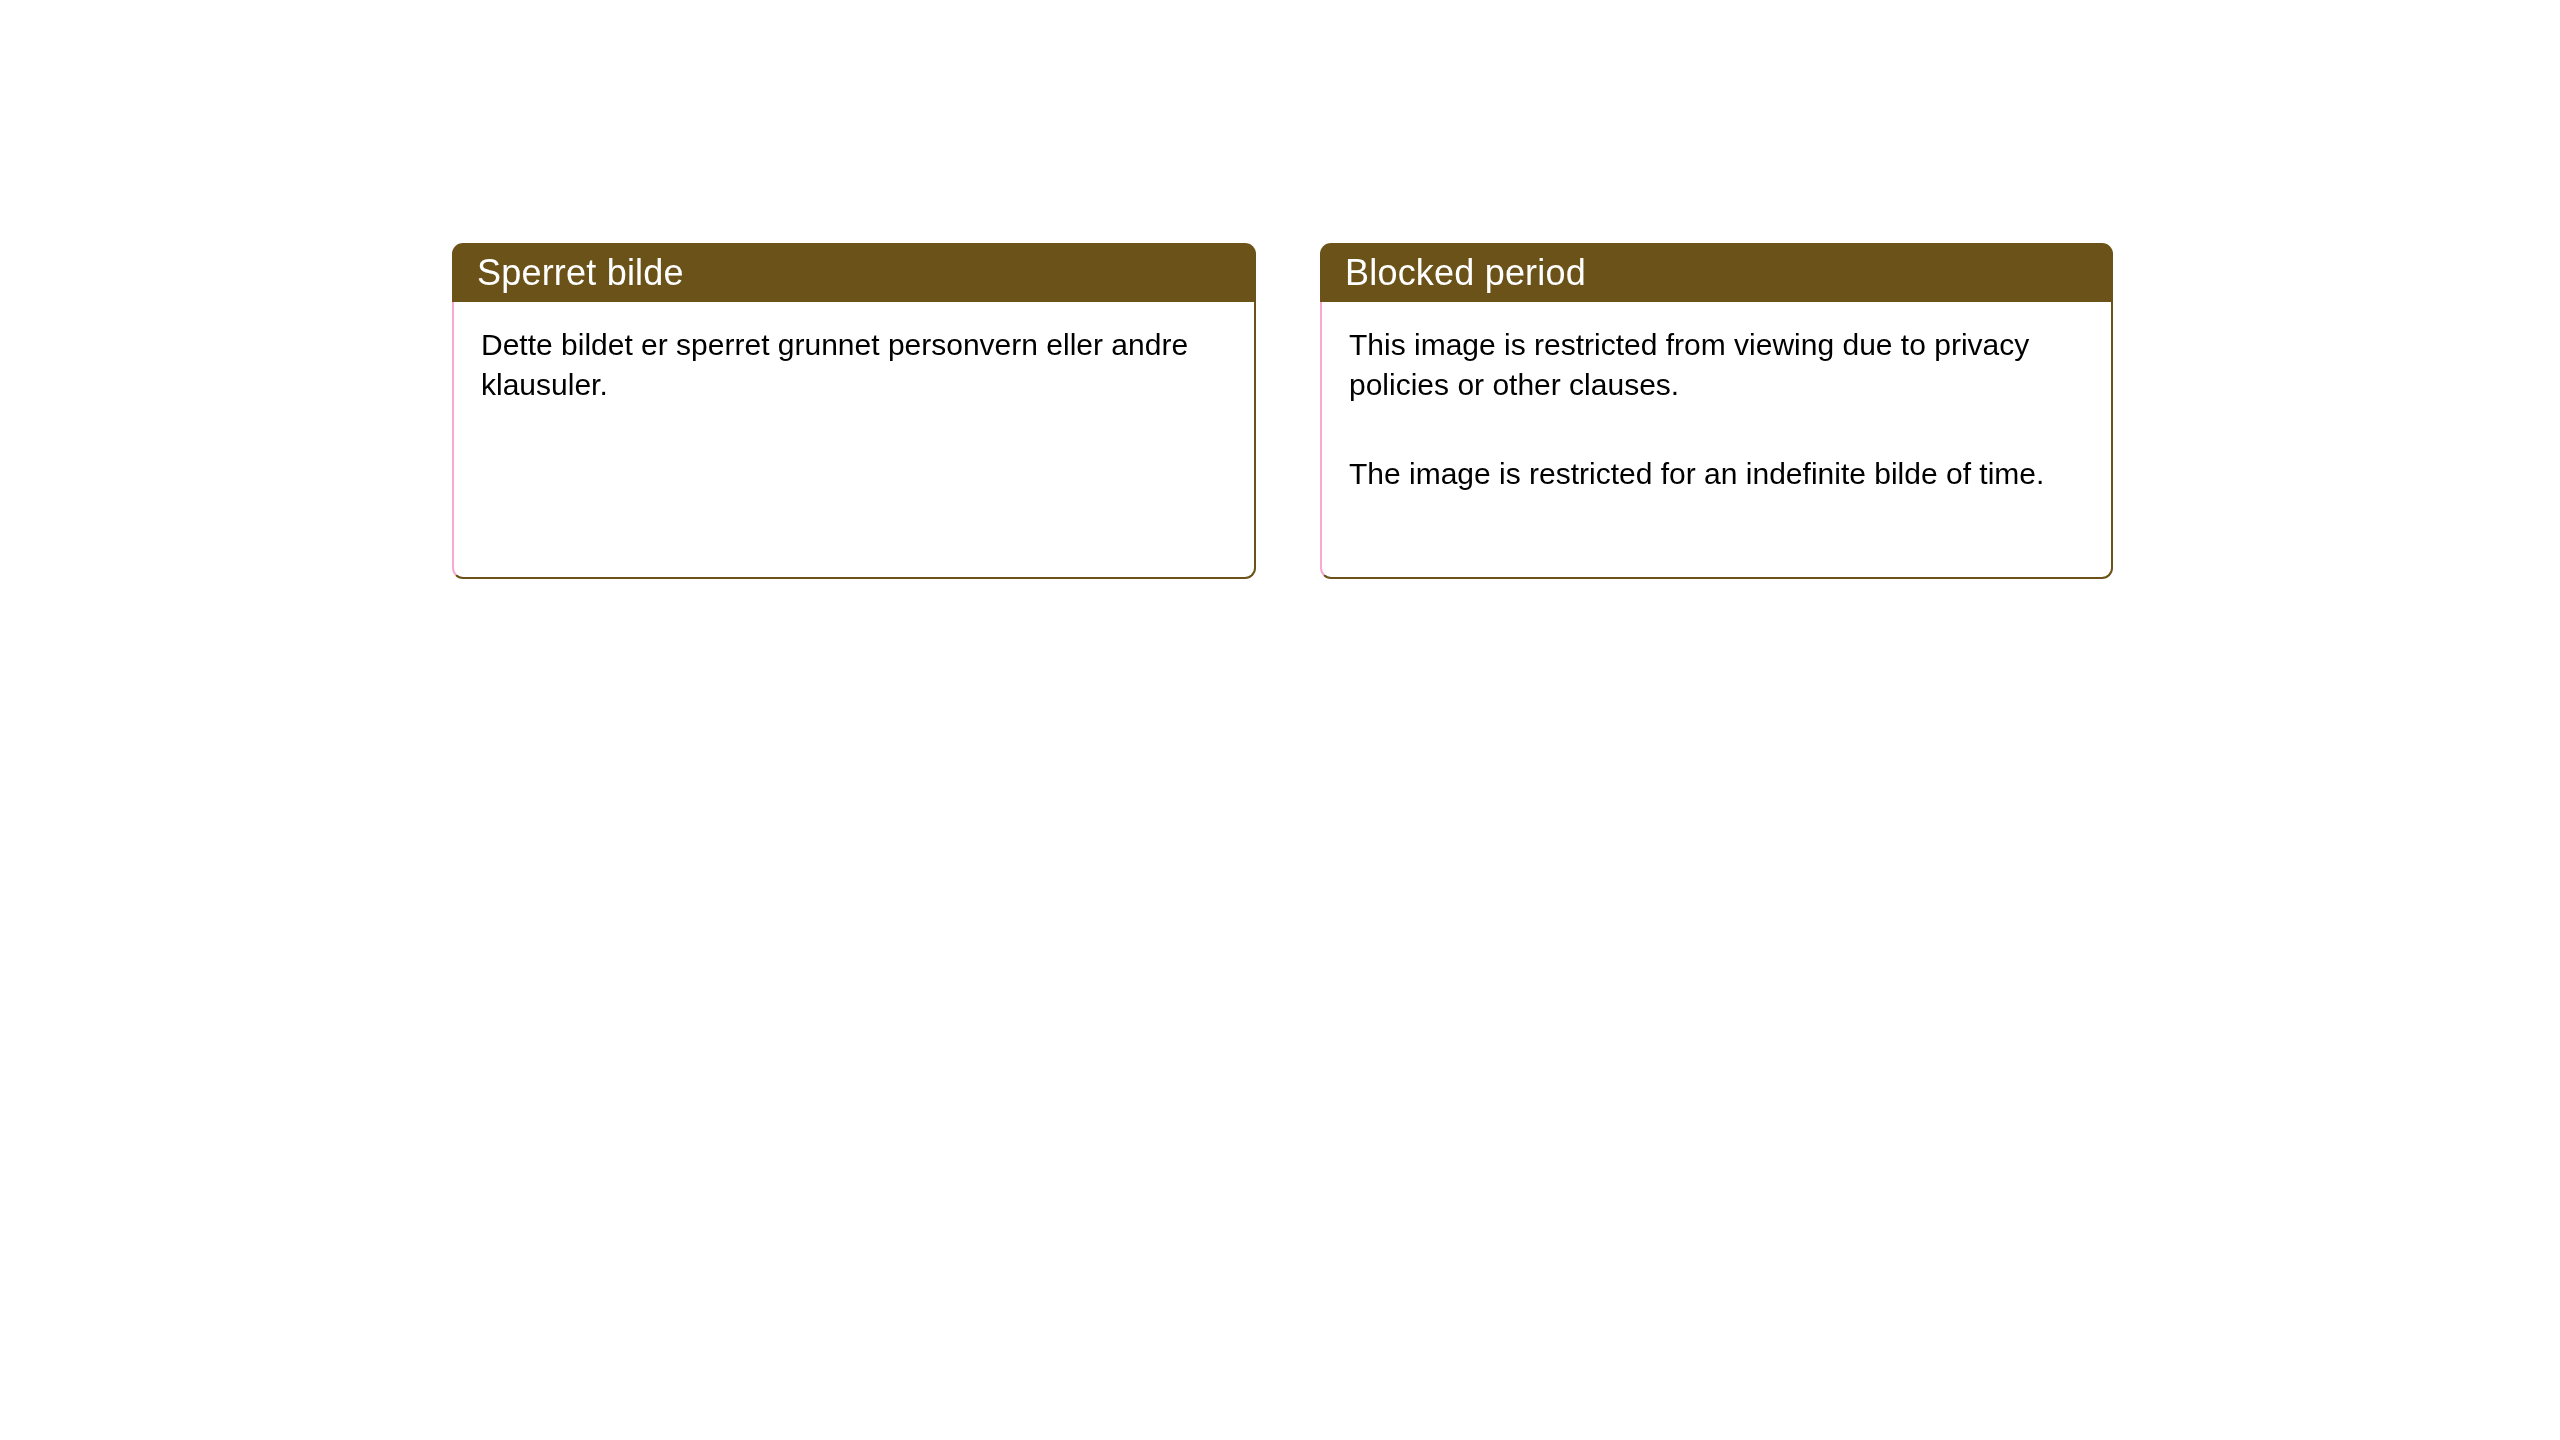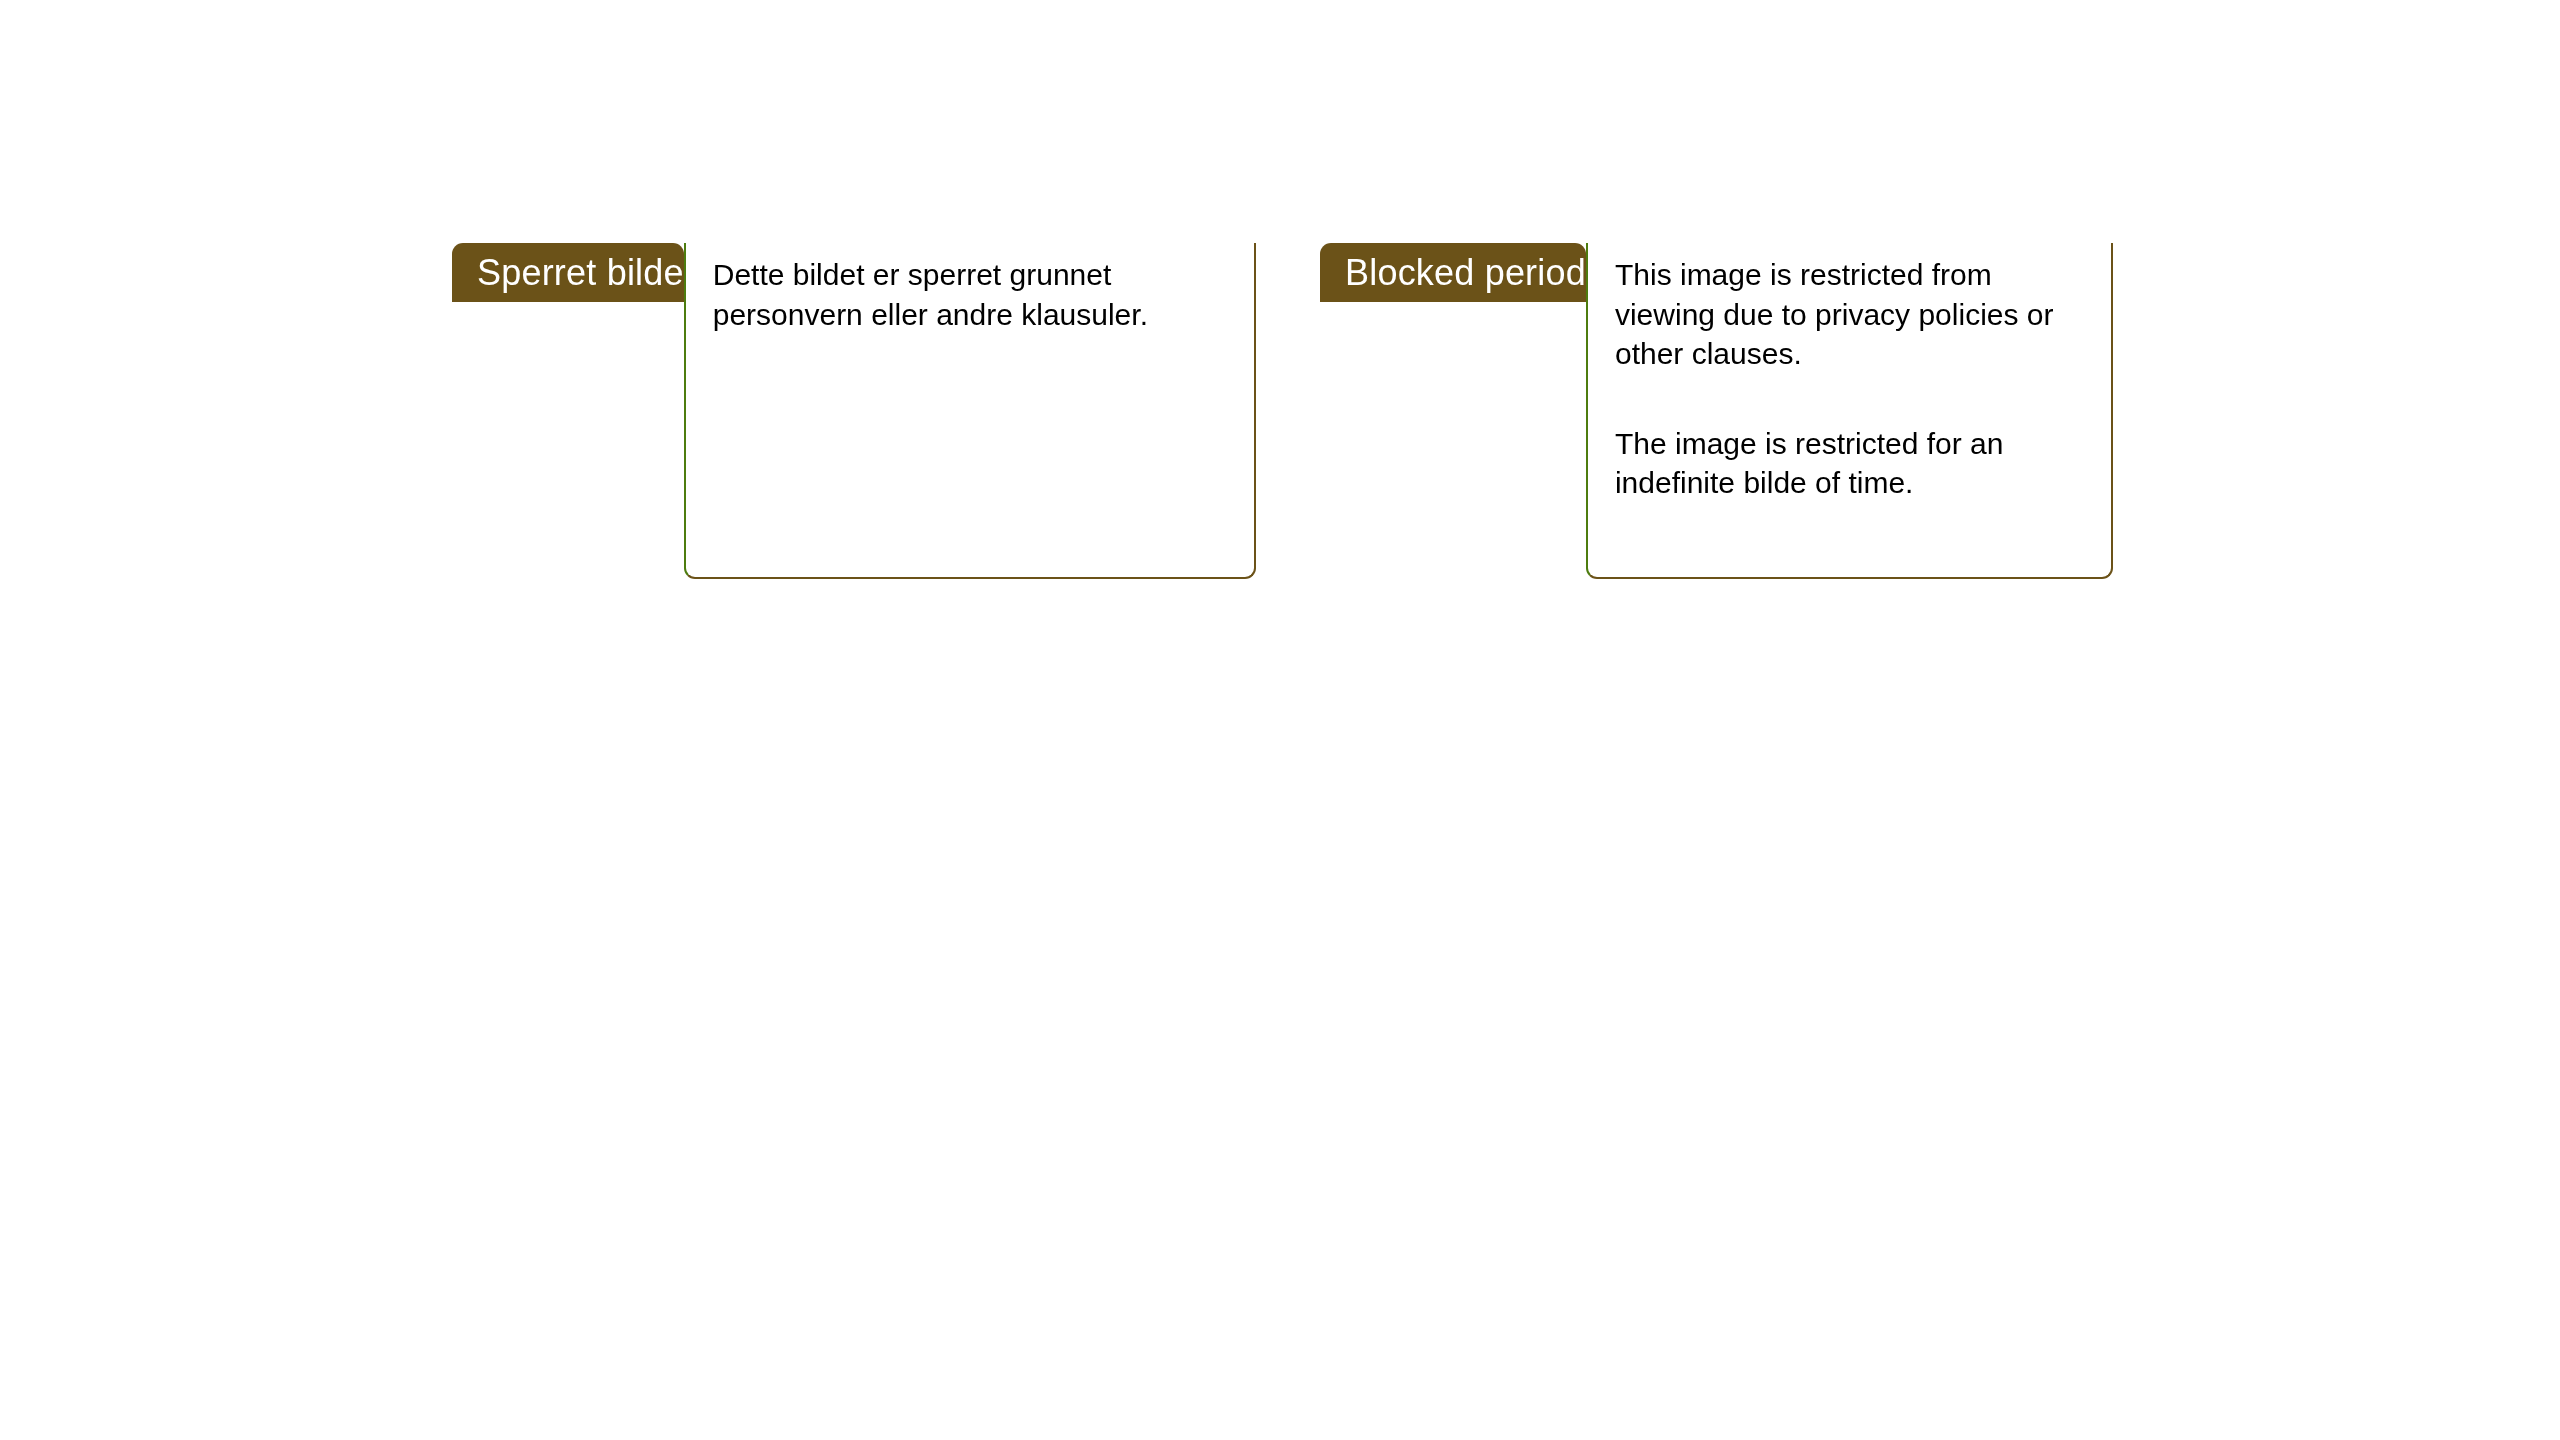--- a/index.html
+++ b/index.html
@@ -24,20 +24,21 @@
     align-items: flex-start;
     gap: 64px;
   }
 
   .notice-card {
     background: #ffffff;
     border-radius: 0;
     overflow: hidden;
     box-sizing: border-box;
     display: flex;
+    flex-direction: column;
   }
 
   .notice-card.card-no {
     width: 804px;
     height: 336px;
   }
 
   .notice-card.card-en {
     width: 793px;
     height: 336px;
@@ -60,27 +61,27 @@
     font-size: 36px;
     font-weight: 400;
     line-height: 1;
     letter-spacing: 0.2px;
     white-space: nowrap;
   }
 
   .notice-body {
     flex: 1 1 auto;
     background: #ffffff;
-    border-left: 2px solid #4d7c0f;
+    border-left: 2px solid #f9a8d4;
     border-right: 2px solid #6b5218;
     border-bottom: 2px solid #6b5218;
     border-bottom-left-radius: 11px;
     border-bottom-right-radius: 11px;
     box-sizing: border-box;
-    padding: 12px 20px 0 27px;
+    padding: 23px 20px 0 27px;
   }
 
   .notice-paragraph {
     color: #000000;
     font-size: 30px;
     line-height: 1.32;
     margin: 0;
   }
 
   .notice-paragraph + .notice-paragraph {

